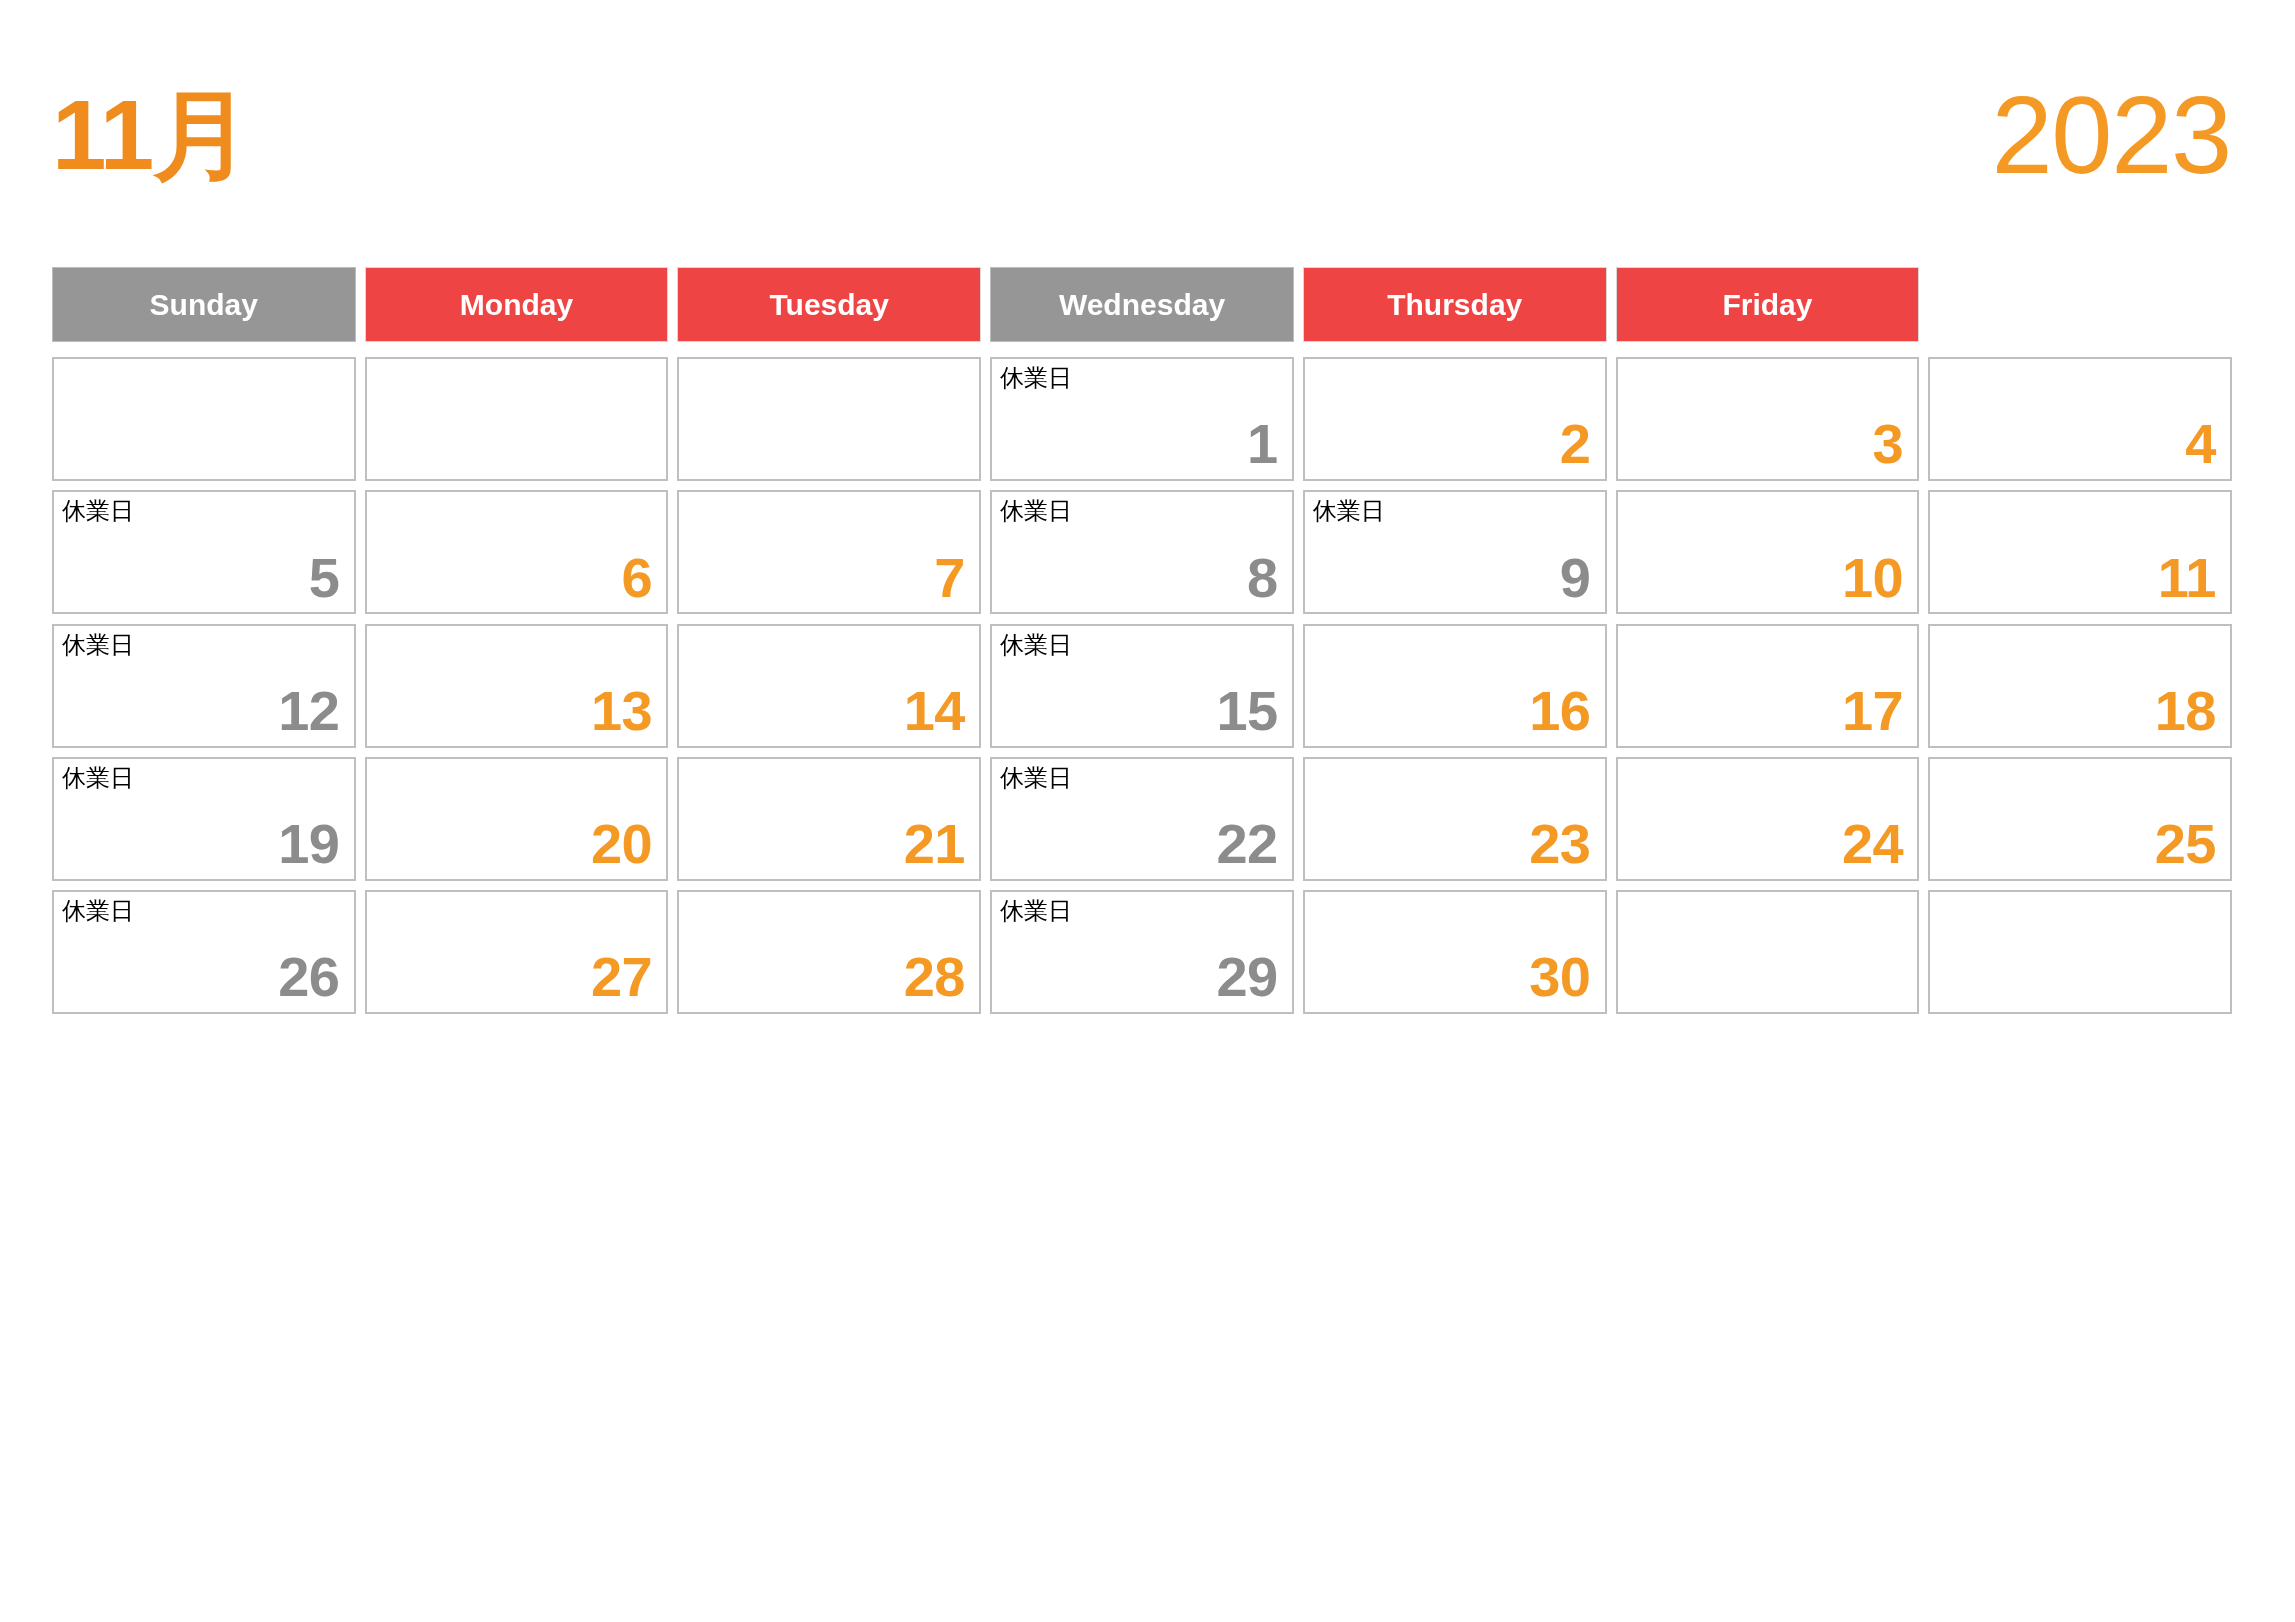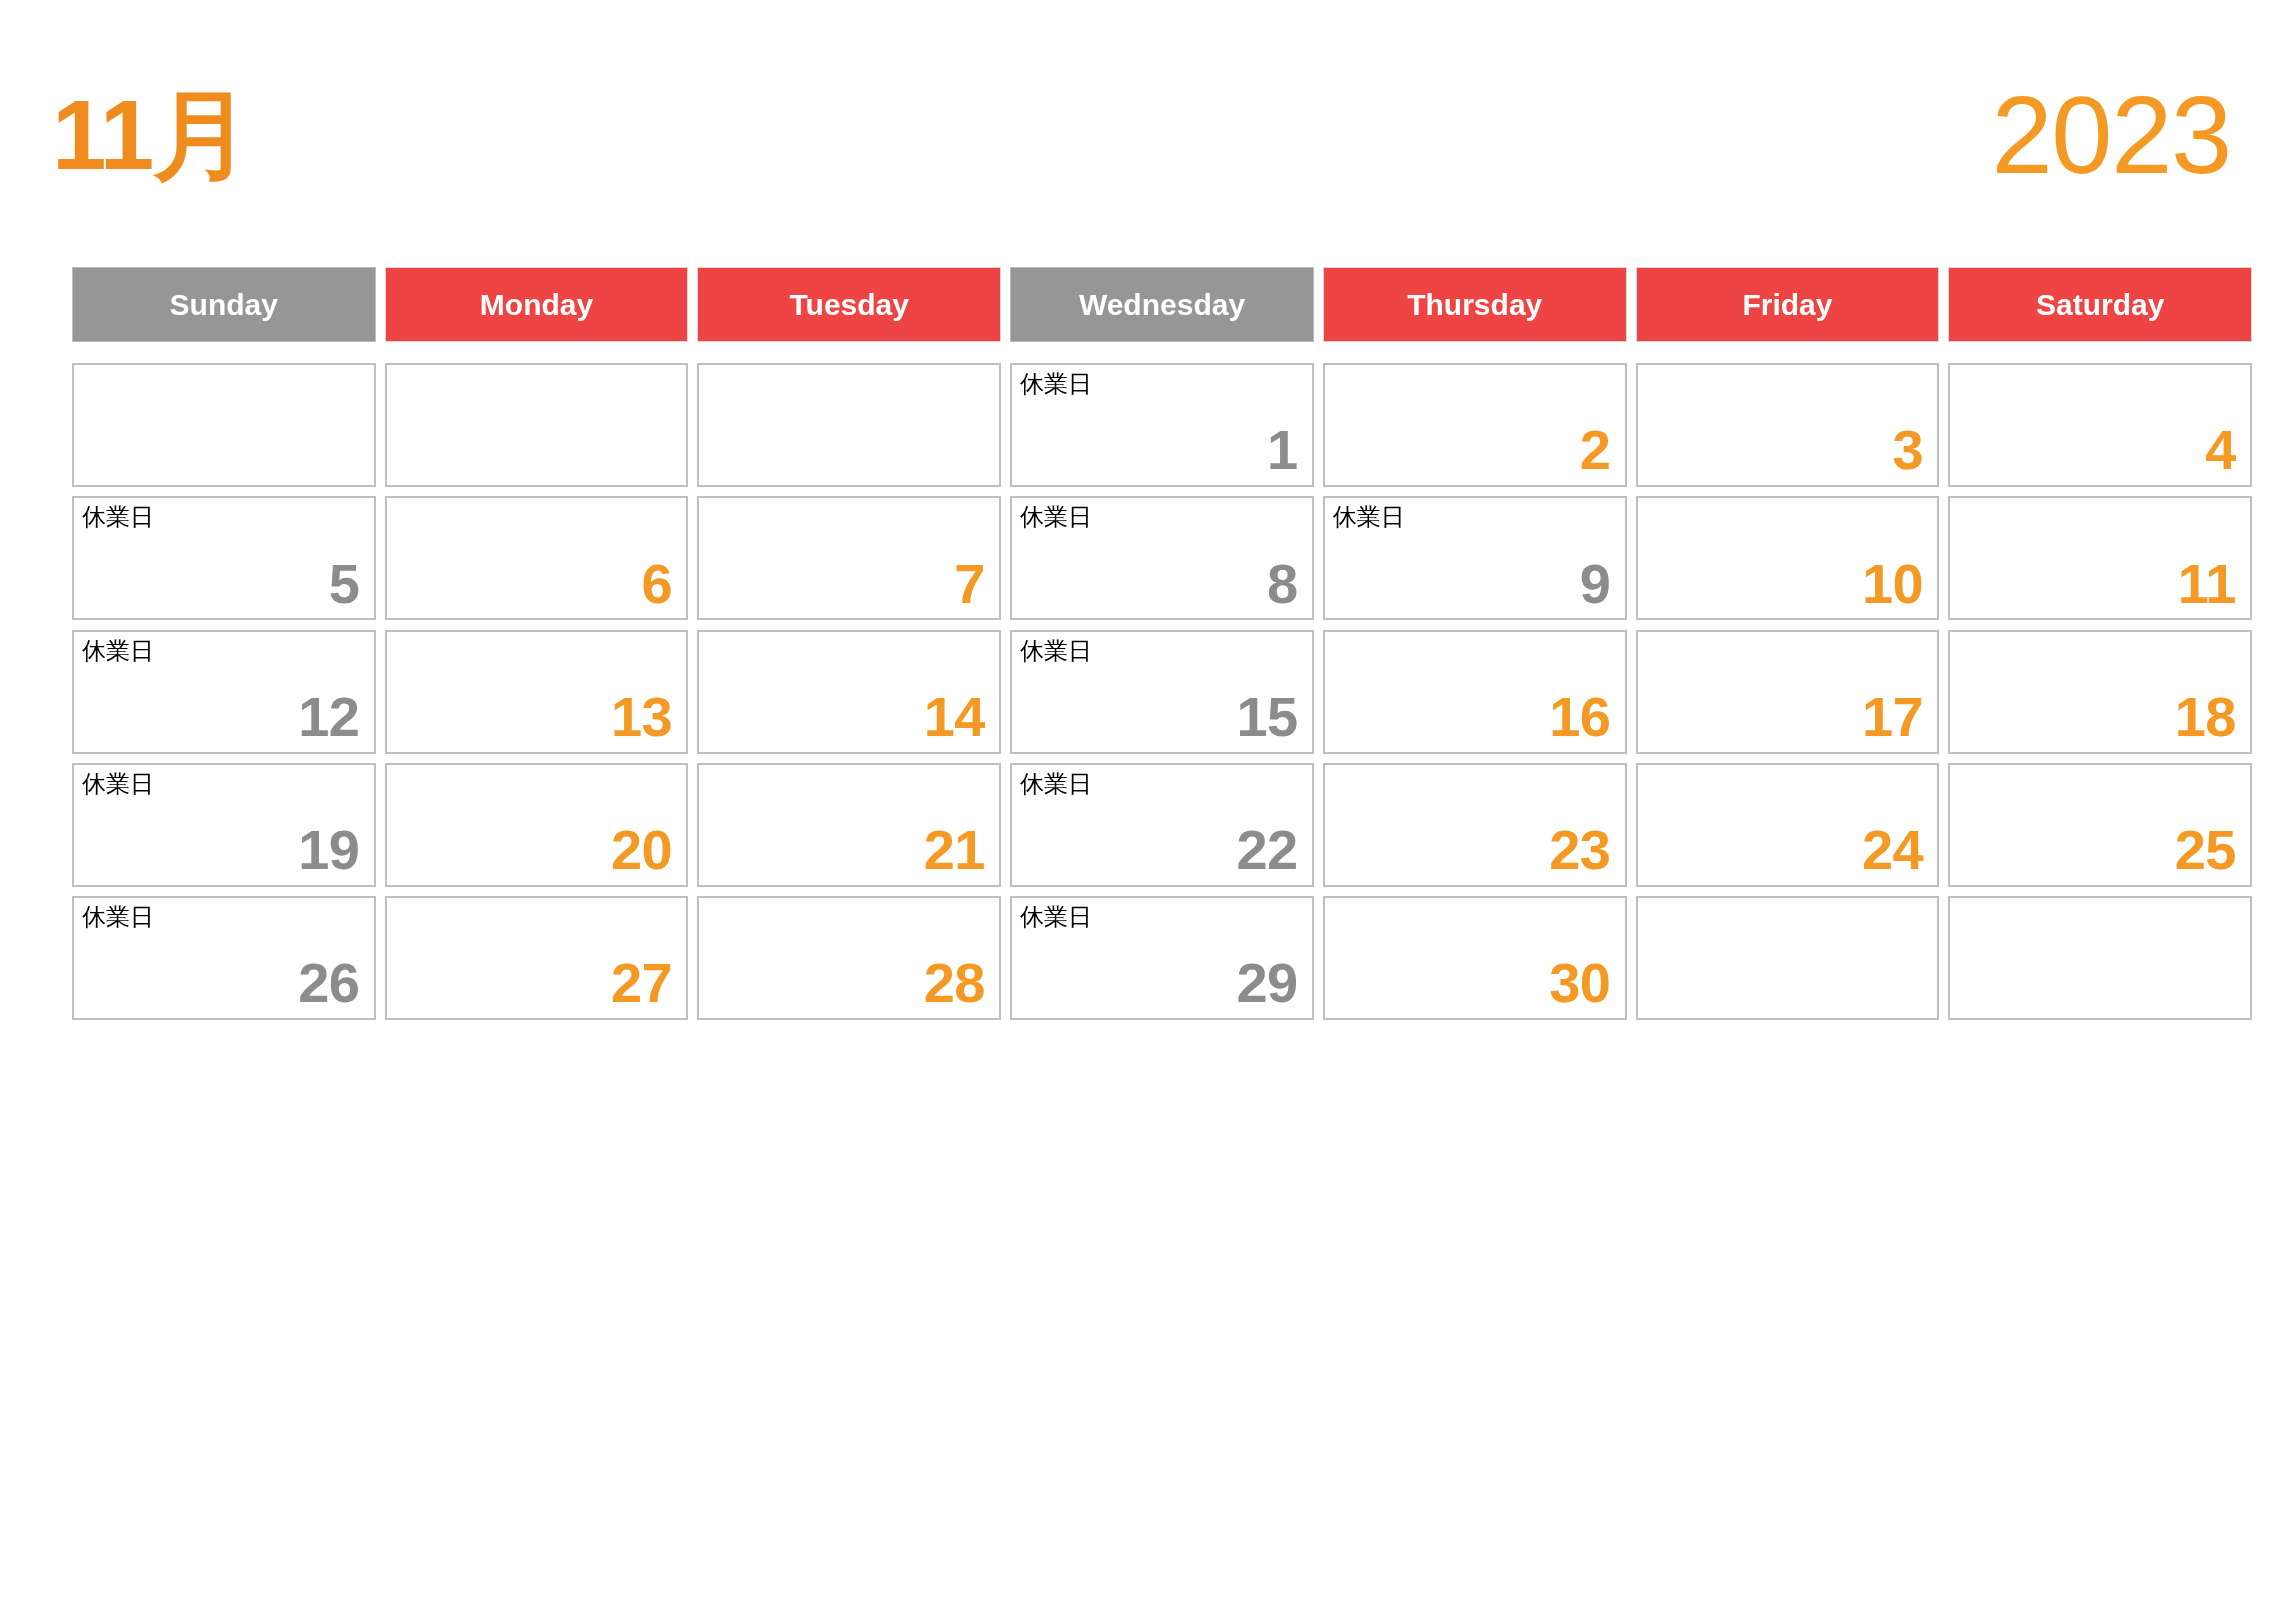--- a/index.html
+++ b/index.html
@@ -46,22 +46,21 @@
   }
 
   
   .calendar {
     position: absolute;
     left: 52px;
     top: 267px;
     width: 2180px;
     display: flex;
     flex-direction: column;
-    gap: 18px;
-    margin-left: 20px;
+    gap: 12px;
   }
   .grid-row {
     display: grid;
     grid-template-columns: repeat(7, 1fr);
     gap: 9.2px;
   }
 
   
   .dow {
     height: 75px;
@@ -133,23 +132,20 @@
         </div>
         <div class="dow gray">
           <span>Wednesday</span>
         </div>
         <div class="dow orange">
           <span>Thursday</span>
         </div>
         <div class="dow orange">
           <span>Friday</span>
         </div>
-        <div class="dow orange">
-          <span>Saturday</span>
-        </div>
       </div>
     <div id="weeks-container">
         <div class="grid-row week" style="margin-top: 3.3px;">
           <div class="day-cell blank"></div>
           <div class="day-cell blank"></div>
           <div class="day-cell blank"></div>
           <div class="day-cell">
             <div class="closed-label">休業日</div>
             <div class="day-num gray">1</div>
           </div>

